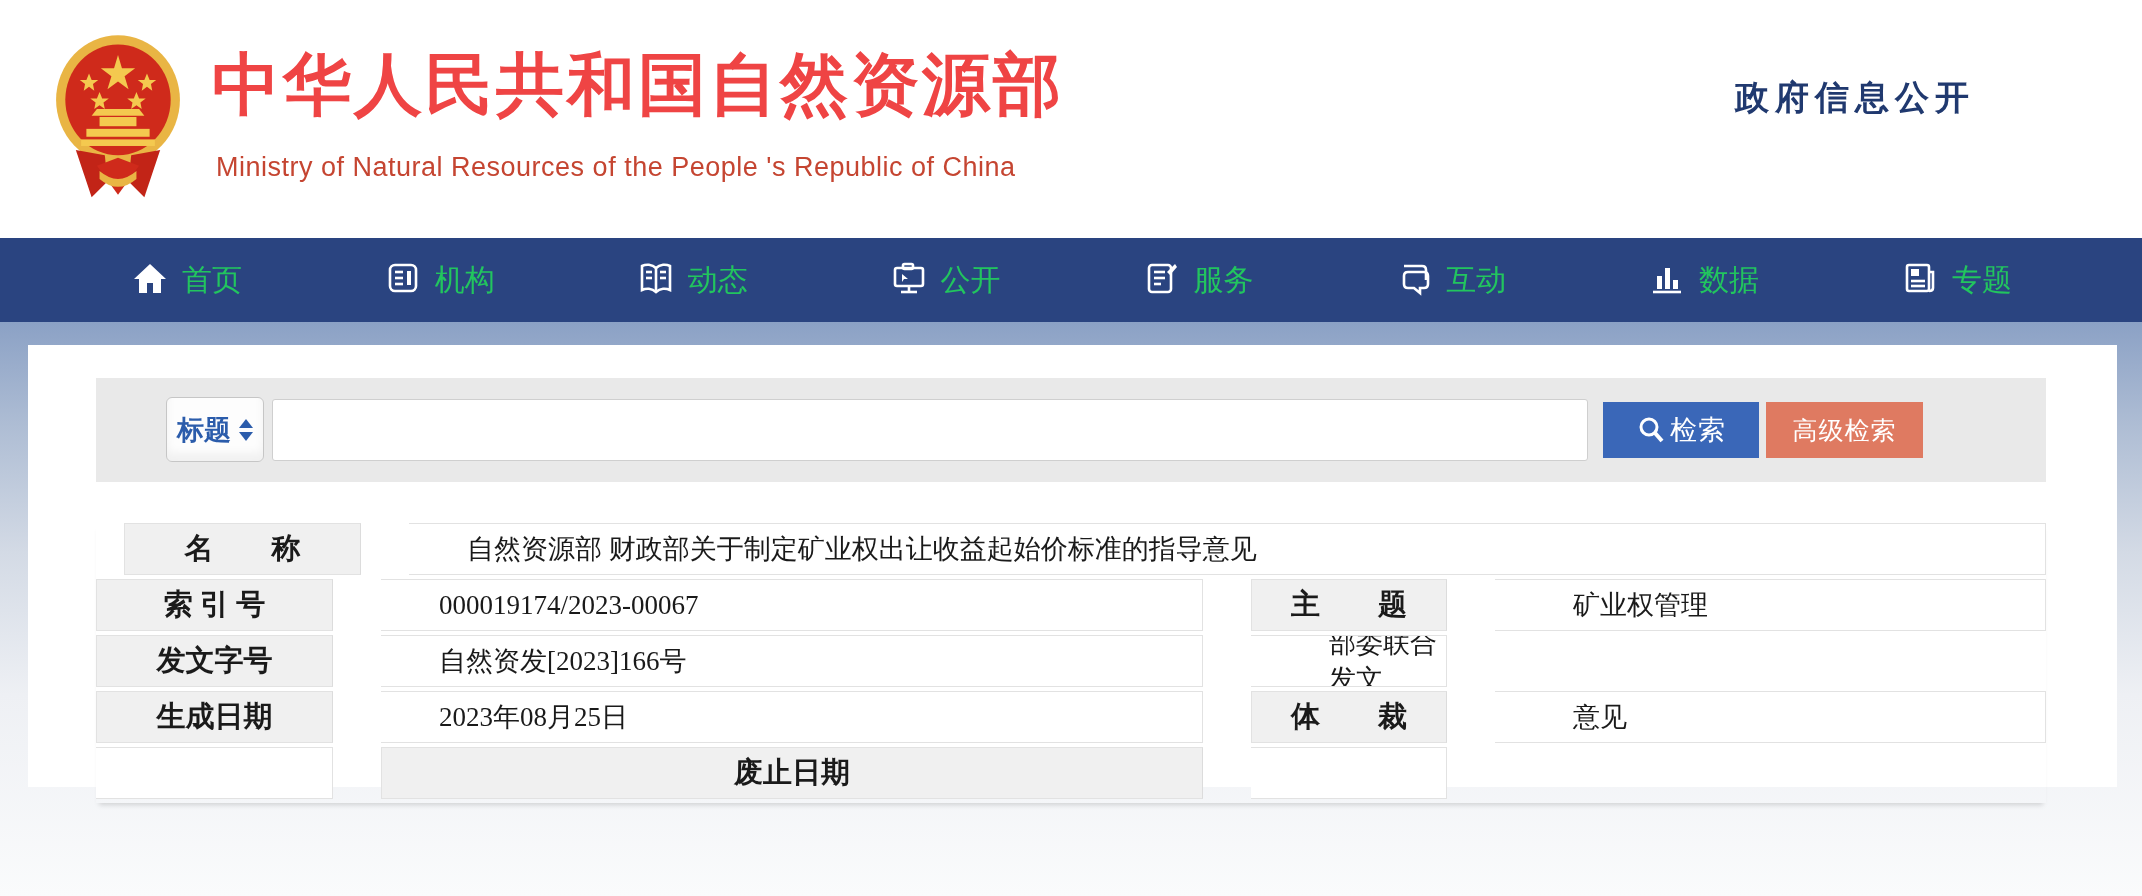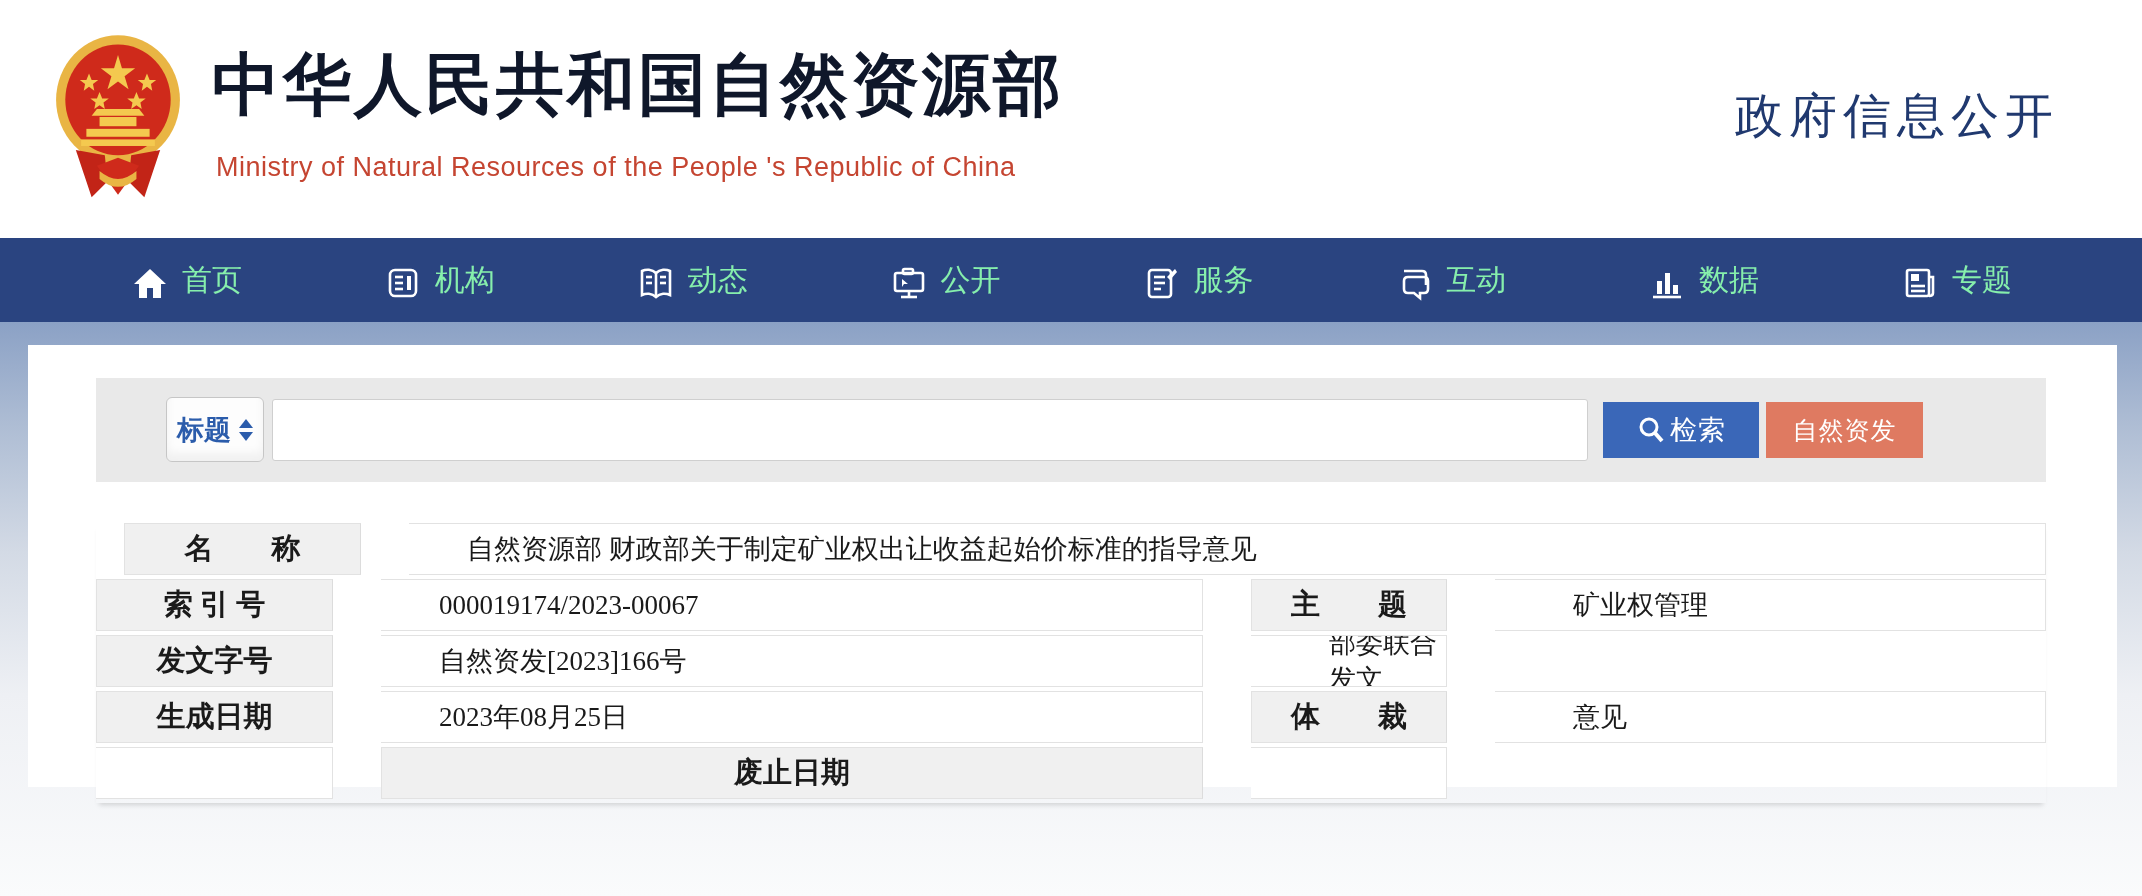--- a/index.html
+++ b/index.html
@@ -3,32 +3,32 @@
 <meta charset="utf-8">
 <style>
   * { margin:0; padding:0; box-sizing:border-box; }
   html,body { width:2142px; height:896px; background:#ffffff; overflow:hidden;
               font-family:"Liberation Sans", sans-serif; }
 
   
   .header { position:absolute; left:0; top:0; width:2142px; height:238px; background:#ffffff; }
   .emblem { position:absolute; left:52px; top:34px; width:132px; height:166px; }
   .site-title { position:absolute; left:212px; top:40px; font-size:68px; font-weight:bold;
-                color:#0f172a; letter-spacing:3px; white-space:nowrap;
+                color:#ef4444; letter-spacing:3px; white-space:nowrap;
                 font-family:Liberation Mono, monospace; }
   .site-subtitle { position:absolute; left:216px; top:152px; font-size:27px; color:#c54531;
                    letter-spacing:0.5px; white-space:nowrap; }
-  .page-title { position:absolute; left:1735px; top:84px; font-size:48px; font-weight:normal;
+  .page-title { position:absolute; left:1735px; top:75px; font-size:34px; font-weight:bold;
                 color:#20396f; letter-spacing:6px; white-space:nowrap;
                 font-family:"Liberation Serif", serif; }
 
   
   .nav { position:absolute; left:0; top:238px; width:2142px; height:84px; background:#2a4480;
          display:flex; align-items:center; justify-content:space-between; padding:0 130px 0 132px; }
-  .nav-item { display:flex; align-items:flex-end; gap:14px; color:#86efac; font-size:30px;
+  .nav-item { display:flex; align-items:flex-start; gap:14px; color:#22c55e; font-size:30px;
               cursor:pointer; white-space:nowrap; }
   .nav-item svg { width:36px; height:36px; display:block; }
 
   
   .page-bg { position:absolute; left:0; top:322px; width:2142px; height:574px;
              background:linear-gradient(180deg,#8ba1c5 0%,#aebdd4 18%,#d3dae5 40%,#eef0f4 65%,#fafbfc 100%); }
   .panel { position:absolute; left:28px; top:345px; width:2089px; height:442px; background:#ffffff; }
 
   
   .search-wrap { position:absolute; left:68px; top:33px; width:1950px; height:104px; background:#e9e9e9; }
@@ -180,21 +180,21 @@
     </div>
     <input class="search-input" type="text" value="" style="">
     <button class="btn btn-search">
       <svg viewBox="0 0 30 30" fill="none" stroke="#ffffff" stroke-width="3">
           <circle cx="13" cy="12" r="8"></circle>
           <line x1="19" y1="18" x2="26" y2="26" stroke-width="4"></line>
         </svg>
       <span>检索</span>
     </button>
     <button class="btn btn-adv">
-      <span>自然资发</span>
+      <span>高级检索</span>
     </button>
   </div>
 
   <div class="meta-table">
     <div class="trow full">
       <div class="tcell lab">名　　称</div>
       <div class="tcell val">自然资源部 财政部关于制定矿业权出让收益起始价标准的指导意见</div>
     </div>
     <div class="trow split">
       <div class="tcell lab">索 引 号</div>

